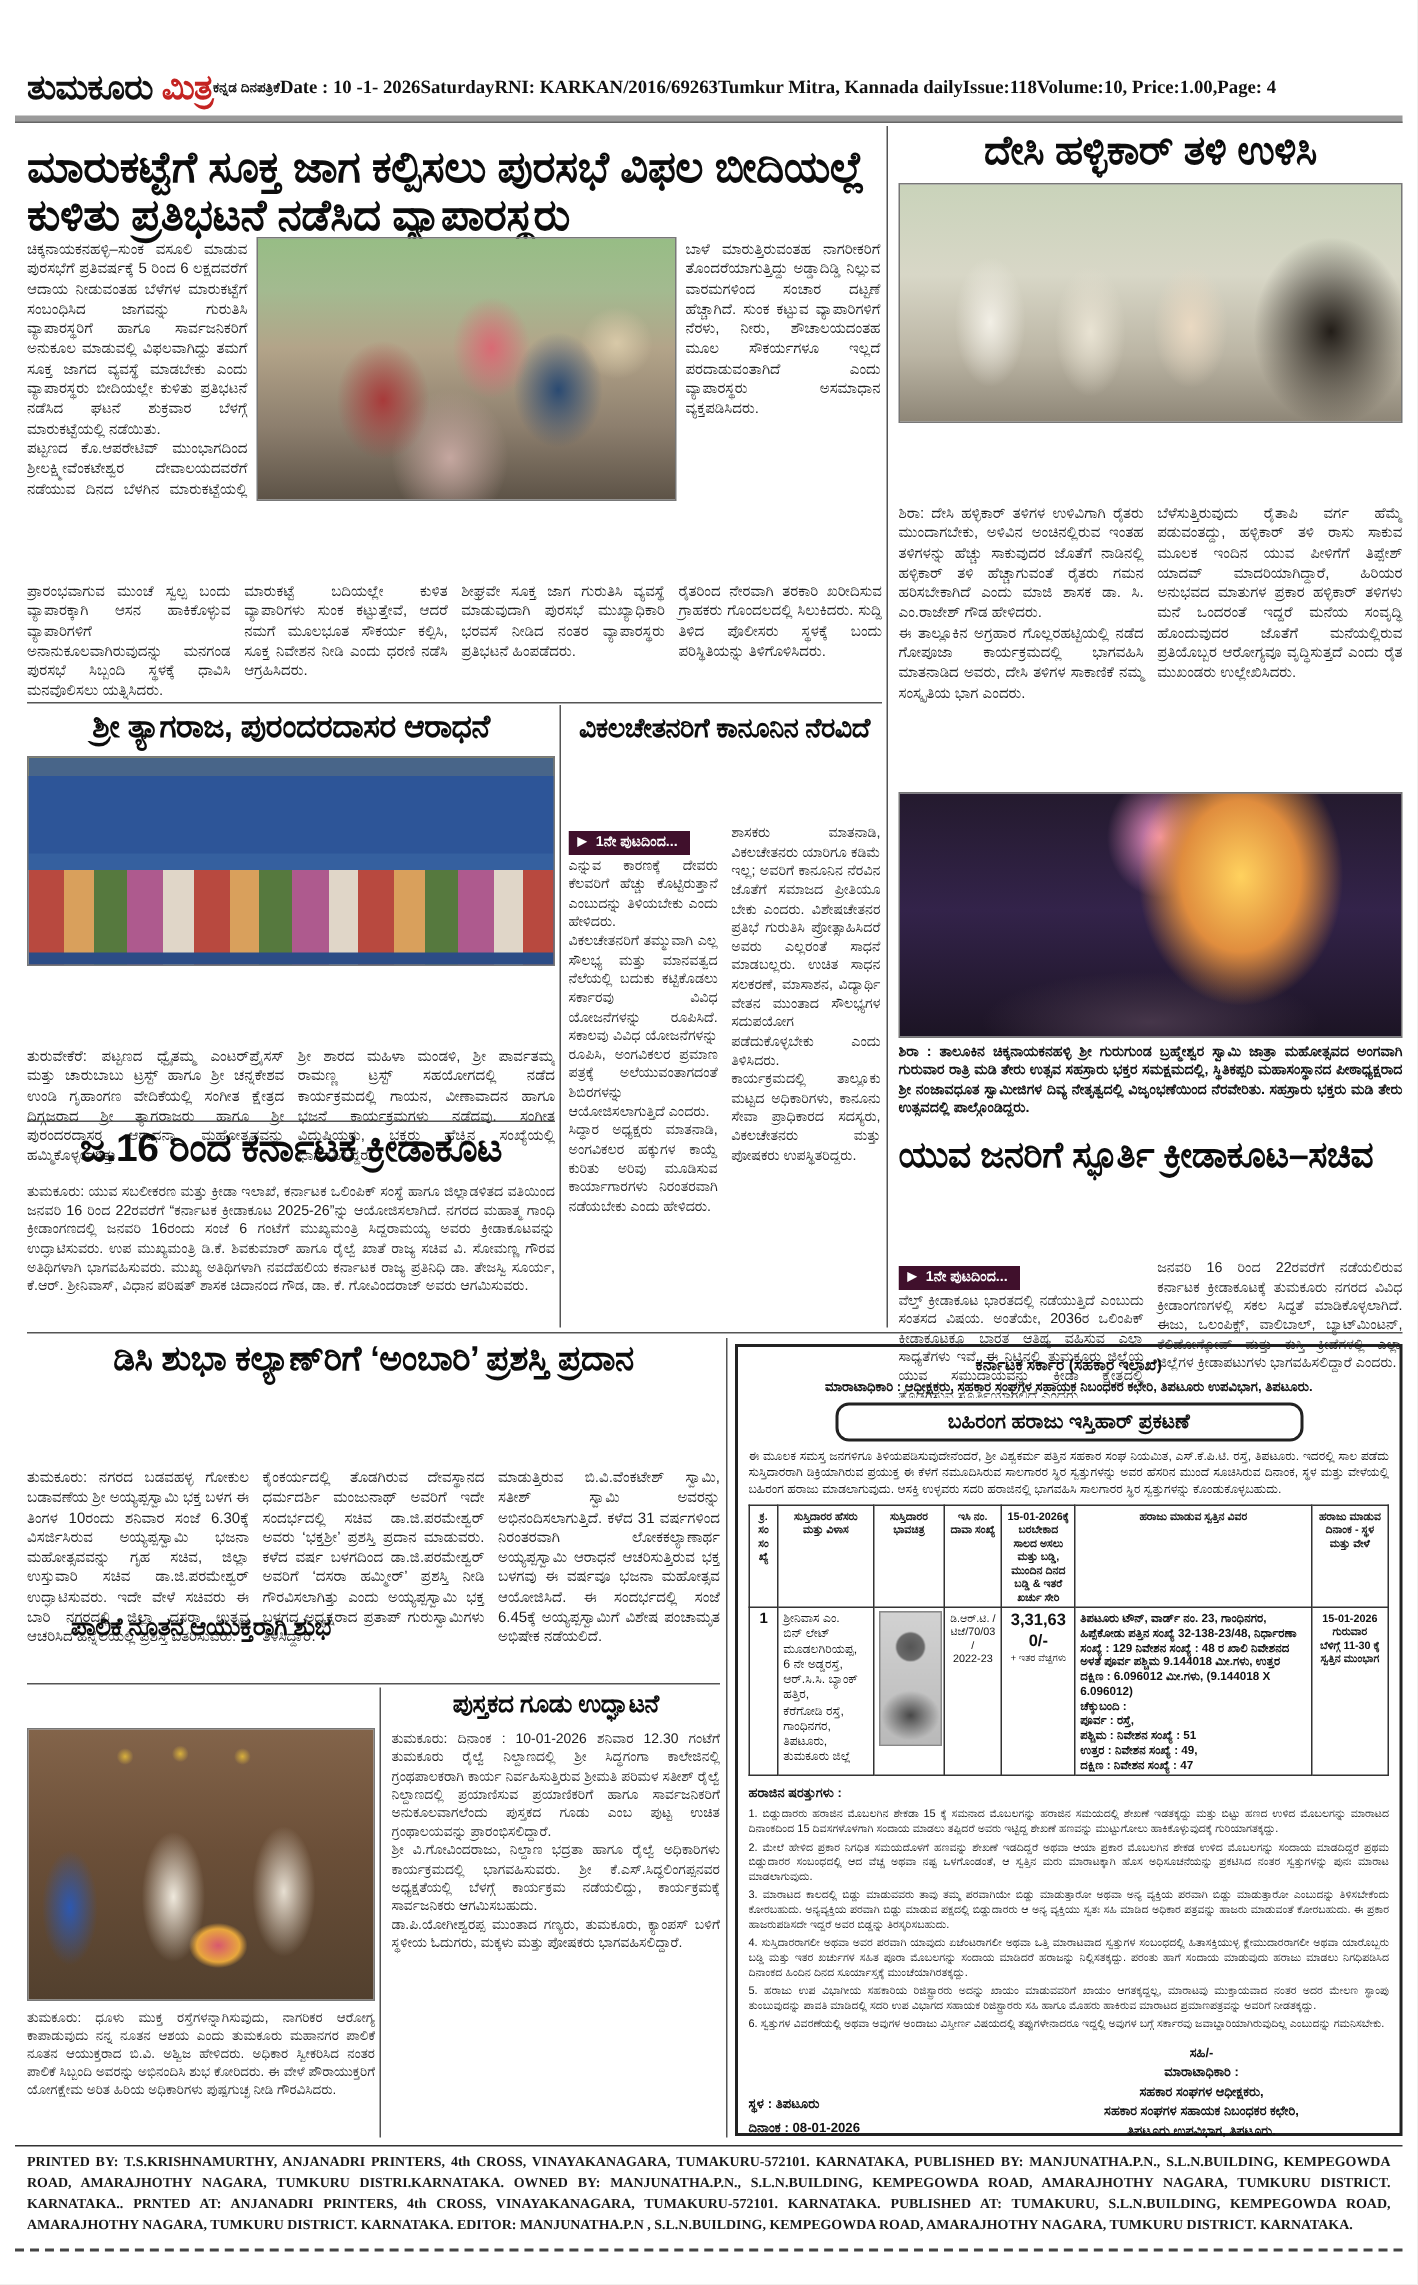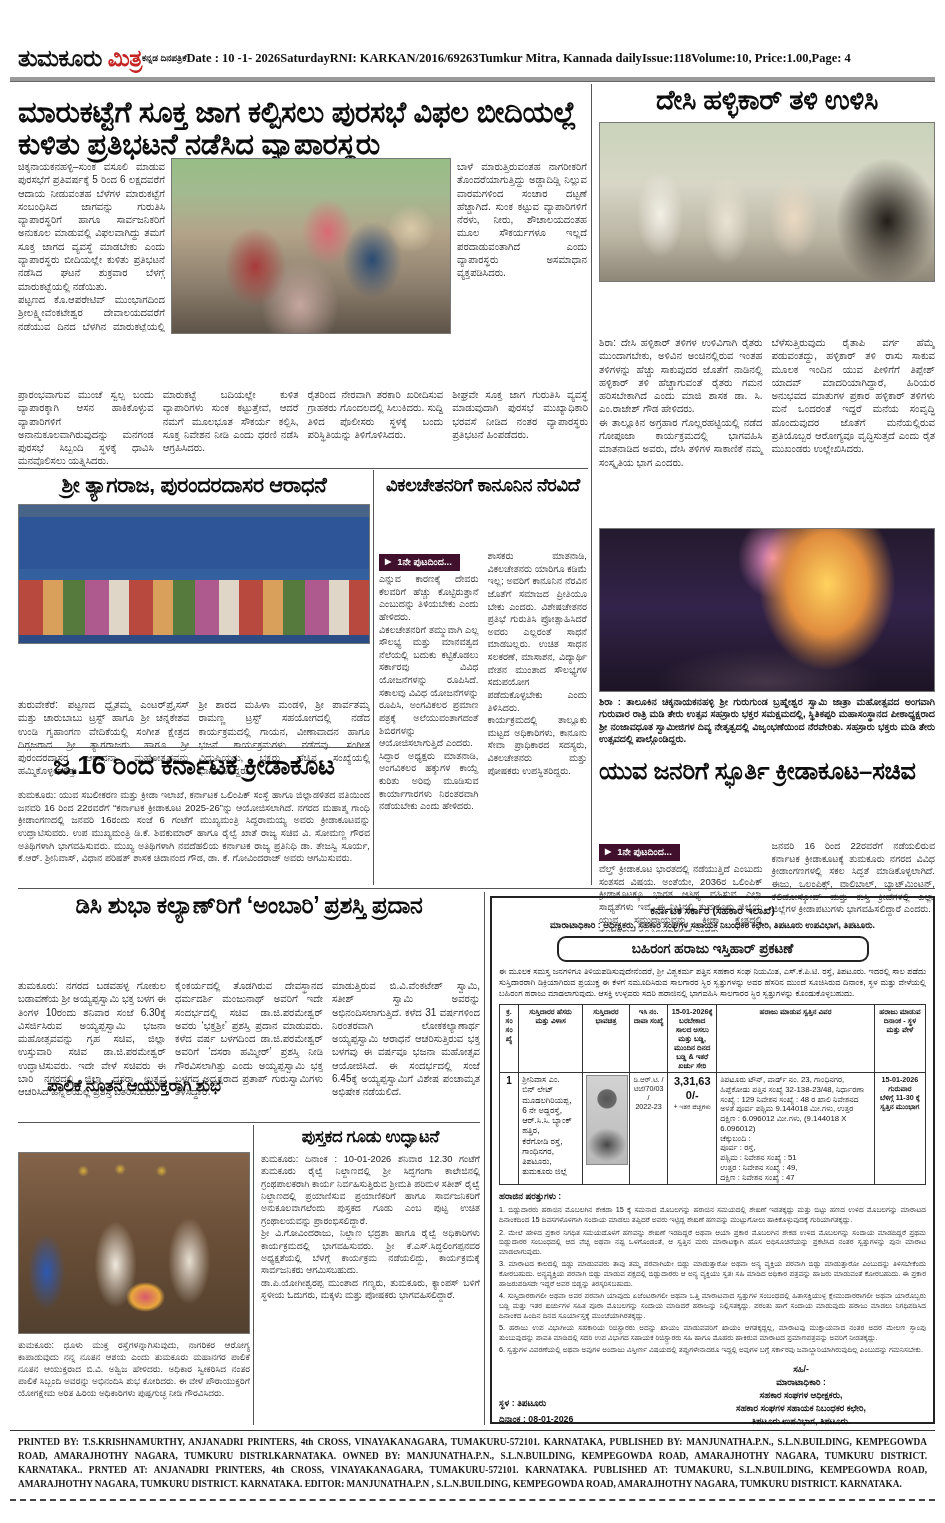--- a/index.html
+++ b/index.html
@@ -99,22 +99,22 @@
   <div class="abs hl" style="left:18px;top:96px;width:570px;font-size:29px;">ಮಾರುಕಟ್ಟೆಗೆ ಸೂಕ್ತ ಜಾಗ ಕಲ್ಪಿಸಲು ಪುರಸಭೆ ವಿಫಲ ಬೀದಿಯಲ್ಲೆ ಕುಳಿತು ಪ್ರತಿಭಟನೆ ನಡೆಸಿದ ವ್ಯಾಪಾರಸ್ಥರು</div>
 
   <div class="abs body-txt" style="left:18px;top:160px;width:147px;height:172px;overflow:hidden;">ಚಿಕ್ಕನಾಯಕನಹಳ್ಳಿ–ಸುಂಕ ವಸೂಲಿ ಮಾಡುವ ಪುರಸಭೆಗೆ ಪ್ರತಿವರ್ಷಕ್ಕೆ 5 ರಿಂದ 6 ಲಕ್ಷದವರೆಗೆ ಆದಾಯ ನೀಡುವಂತಹ ಬೆಳೆಗಳ ಮಾರುಕಟ್ಟೆಗೆ ಸಂಬಂಧಿಸಿದ ಜಾಗವನ್ನು ಗುರುತಿಸಿ ವ್ಯಾಪಾರಸ್ಥರಿಗೆ ಹಾಗೂ ಸಾರ್ವಜನಿಕರಿಗೆ ಅನುಕೂಲ ಮಾಡುವಲ್ಲಿ ವಿಫಲವಾಗಿದ್ದು ತಮಗೆ ಸೂಕ್ತ ಜಾಗದ ವ್ಯವಸ್ಥೆ ಮಾಡಬೇಕು ಎಂದು ವ್ಯಾಪಾರಸ್ಥರು ಬೀದಿಯಲ್ಲೇ ಕುಳಿತು ಪ್ರತಿಭಟನೆ ನಡೆಸಿದ ಘಟನೆ ಶುಕ್ರವಾರ ಬೆಳಗ್ಗೆ ಮಾರುಕಟ್ಟೆಯಲ್ಲಿ ನಡೆಯಿತು.
 ಪಟ್ಟಣದ ಕೊ.ಆಪರೇಟಿವ್ ಮುಂಭಾಗದಿಂದ ಶ್ರೀಲಕ್ಷ್ಮೀವೆಂಕಟೇಶ್ವರ ದೇವಾಲಯದವರೆಗೆ ನಡೆಯುವ ದಿನದ ಬೆಳಗಿನ ಮಾರುಕಟ್ಟೆಯಲ್ಲಿ ನಿತ್ಯ ನೂರಾರು ವ್ಯಾಪಾರಿಗಳು ವಹಿವಾಟು ನಡೆಸುತ್ತಾರೆ.</div>
   <div class="abs photo ph-protest" style="left:171px;top:158px;width:280px;height:176px;"></div>
   <div class="abs body-txt" style="left:457px;top:160px;width:130px;height:172px;overflow:hidden;">ಬಾಳೆ ಮಾರುತ್ತಿರುವಂತಹ ನಾಗರೀಕರಿಗೆ ತೊಂದರೆಯಾಗುತ್ತಿದ್ದು ಅಡ್ಡಾದಿಡ್ಡಿ ನಿಲ್ಲುವ ವಾರಮಗಳಿಂದ ಸಂಚಾರ ದಟ್ಟಣೆ ಹೆಚ್ಚಾಗಿದೆ. ಸುಂಕ ಕಟ್ಟುವ ವ್ಯಾಪಾರಿಗಳಿಗೆ ನೆರಳು, ನೀರು, ಶೌಚಾಲಯದಂತಹ ಮೂಲ ಸೌಕರ್ಯಗಳೂ ಇಲ್ಲದೆ ಪರದಾಡುವಂತಾಗಿದೆ ಎಂದು ವ್ಯಾಪಾರಸ್ಥರು ಅಸಮಾಧಾನ ವ್ಯಕ್ತಪಡಿಸಿದರು.</div>
 
   <div class="abs cols" style="left:18px;top:340px;width:570px;height:124px;overflow:hidden;">
     <div class="body-txt">ಪ್ರಾರಂಭವಾಗುವ ಮುಂಚೆ ಸ್ವಲ್ಪ ಬಂದು ವ್ಯಾಪಾರಕ್ಕಾಗಿ ಆಸನ ಹಾಕಿಕೊಳ್ಳುವ ವ್ಯಾಪಾರಿಗಳಿಗೆ ಅನಾನುಕೂಲವಾಗಿರುವುದನ್ನು ಮನಗಂಡ ಪುರಸಭೆ ಸಿಬ್ಬಂದಿ ಸ್ಥಳಕ್ಕೆ ಧಾವಿಸಿ ಮನವೊಲಿಸಲು ಯತ್ನಿಸಿದರು.</div>
     <div class="body-txt">ಮಾರುಕಟ್ಟೆ ಬದಿಯಲ್ಲೇ ಕುಳಿತ ವ್ಯಾಪಾರಿಗಳು ಸುಂಕ ಕಟ್ಟುತ್ತೇವೆ, ಆದರೆ ನಮಗೆ ಮೂಲಭೂತ ಸೌಕರ್ಯ ಕಲ್ಪಿಸಿ, ಸೂಕ್ತ ನಿವೇಶನ ನೀಡಿ ಎಂದು ಧರಣಿ ನಡೆಸಿ ಆಗ್ರಹಿಸಿದರು.</div>
+    <div class="body-txt">ಶೀಘ್ರವೇ ಸೂಕ್ತ ಜಾಗ ಗುರುತಿಸಿ ವ್ಯವಸ್ಥೆ ಮಾಡುವುದಾಗಿ ಪುರಸಭೆ ಮುಖ್ಯಾಧಿಕಾರಿ ಭರವಸೆ ನೀಡಿದ ನಂತರ ವ್ಯಾಪಾರಸ್ಥರು ಪ್ರತಿಭಟನೆ ಹಿಂಪಡೆದರು.</div>
     <div class="body-txt">ರೈತರಿಂದ ನೇರವಾಗಿ ತರಕಾರಿ ಖರೀದಿಸುವ ಗ್ರಾಹಕರು ಗೊಂದಲದಲ್ಲಿ ಸಿಲುಕಿದರು. ಸುದ್ದಿ ತಿಳಿದ ಪೊಲೀಸರು ಸ್ಥಳಕ್ಕೆ ಬಂದು ಪರಿಸ್ಥಿತಿಯನ್ನು ತಿಳಿಗೊಳಿಸಿದರು.</div>
-    <div class="body-txt">ಶೀಘ್ರವೇ ಸೂಕ್ತ ಜಾಗ ಗುರುತಿಸಿ ವ್ಯವಸ್ಥೆ ಮಾಡುವುದಾಗಿ ಪುರಸಭೆ ಮುಖ್ಯಾಧಿಕಾರಿ ಭರವಸೆ ನೀಡಿದ ನಂತರ ವ್ಯಾಪಾರಸ್ಥರು ಪ್ರತಿಭಟನೆ ಹಿಂಪಡೆದರು.</div>
   </div>
 
   <div class="abs hrule" style="left:18px;top:468px;width:570px;"></div>
 
   <div class="abs hl center" style="left:18px;top:473px;width:352px;font-size:21px;">ಶ್ರೀ ತ್ಯಾಗರಾಜ, ಪುರಂದರದಾಸರ ಆರಾಧನೆ</div>
   <div class="abs photo ph-group ph-group2" style="left:18px;top:504px;width:352px;height:140px;"></div>
   <div class="abs cols" style="left:18px;top:650px;width:352px;height:94px;overflow:hidden;">
     <div class="body-txt">ತುರುವೇಕೆರೆ: ಪಟ್ಟಣದ ಧ್ವೈತಮ್ಮ ಎಂಟರ್‌ಪ್ರೈಸಸ್ ಮತ್ತು ಚಾರುಬಾಬು ಟ್ರಸ್ಟ್ ಹಾಗೂ ಶ್ರೀ ಚನ್ನಕೇಶವ ಉಂಡಿ ಗೃಹಾಂಗಣ ವೇದಿಕೆಯಲ್ಲಿ ಸಂಗೀತ ಕ್ಷೇತ್ರದ ದಿಗ್ಗಜರಾದ ಶ್ರೀ ತ್ಯಾಗರಾಜರು ಹಾಗೂ ಶ್ರೀ ಪುರಂದರದಾಸರ ಆರಾಧನಾ ಮಹೋತ್ಸವವನ್ನು ಹಮ್ಮಿಕೊಳ್ಳಲಾಗಿತ್ತು.</div>
     <div class="body-txt">ಶ್ರೀ ಶಾರದ ಮಹಿಳಾ ಮಂಡಳಿ, ಶ್ರೀ ಪಾರ್ವತಮ್ಮ ರಾಮಣ್ಣ ಟ್ರಸ್ಟ್ ಸಹಯೋಗದಲ್ಲಿ ನಡೆದ ಕಾರ್ಯಕ್ರಮದಲ್ಲಿ ಗಾಯನ, ವೀಣಾವಾದನ ಹಾಗೂ ಭಜನೆ ಕಾರ್ಯಕ್ರಮಗಳು ನಡೆದವು. ಸಂಗೀತ ವಿದುಷಿಯರು, ಭಕ್ತರು ಹೆಚ್ಚಿನ ಸಂಖ್ಯೆಯಲ್ಲಿ ಭಾಗವಹಿಸಿದ್ದರು.</div>
   </div>
@@ -214,21 +214,21 @@
         <td>
           <div class="ph-portrait" style="width:100%;height:88px;border:1px solid #888;"></div>
         </td>
         <td style="white-space:pre-line;text-align:center;">ಡಿ.ಆರ್.ಟಿ. /
 ಟಿಜೆ/70/03/
 2022-23</td>
         <td style="text-align:center;">
           <div style="font-size:11px;font-weight:bold;">3,31,630/-</div>
           <div style="font-size:6.5px;">+ ಇತರ ವೆಚ್ಚಗಳು</div>
         </td>
-        <td style="white-space:pre-line;font-size:7.8px;font-weight:normal;">ತಿಪಟೂರು ಟೌನ್, ವಾರ್ಡ್ ನಂ. 23, ಗಾಂಧಿನಗರ, ಹಿಪ್ಪೆಕೋಡು ಪತ್ತಿನ ಸಂಖ್ಯೆ 32-138-23/48, ನಿರ್ಧಾರಣಾ ಸಂಖ್ಯೆ : 129 ನಿವೇಶನ ಸಂಖ್ಯೆ : 48 ರ ಖಾಲಿ ನಿವೇಶನದ ಅಳತೆ ಪೂರ್ವ ಪಶ್ಚಿಮ 9.144018 ಮೀ.ಗಳು, ಉತ್ತರ ದಕ್ಷಿಣ : 6.096012 ಮೀ.ಗಳು, (9.144018 X 6.096012)
+        <td style="white-space:pre-line;font-size:7.8px;font-weight:bold;">ತಿಪಟೂರು ಟೌನ್, ವಾರ್ಡ್ ನಂ. 23, ಗಾಂಧಿನಗರ, ಹಿಪ್ಪೆಕೋಡು ಪತ್ತಿನ ಸಂಖ್ಯೆ 32-138-23/48, ನಿರ್ಧಾರಣಾ ಸಂಖ್ಯೆ : 129 ನಿವೇಶನ ಸಂಖ್ಯೆ : 48 ರ ಖಾಲಿ ನಿವೇಶನದ ಅಳತೆ ಪೂರ್ವ ಪಶ್ಚಿಮ 9.144018 ಮೀ.ಗಳು, ಉತ್ತರ ದಕ್ಷಿಣ : 6.096012 ಮೀ.ಗಳು, (9.144018 X 6.096012)
 ಚೆಕ್ಕುಬಂದಿ :
 ಪೂರ್ವ : ರಸ್ತೆ,
 ಪಶ್ಚಿಮ : ನಿವೇಶನ ಸಂಖ್ಯೆ : 51
 ಉತ್ತರ : ನಿವೇಶನ ಸಂಖ್ಯೆ : 49,
 ದಕ್ಷಿಣ : ನಿವೇಶನ ಸಂಖ್ಯೆ : 47</td>
         <td style="white-space:pre-line;text-align:center;font-weight:bold;">15-01-2026
 ಗುರುವಾರ
 ಬೆಳಿಗ್ಗೆ 11-30 ಕ್ಕೆ
 ಸ್ವತ್ತಿನ ಮುಂಭಾಗ</td>
       </tr>

